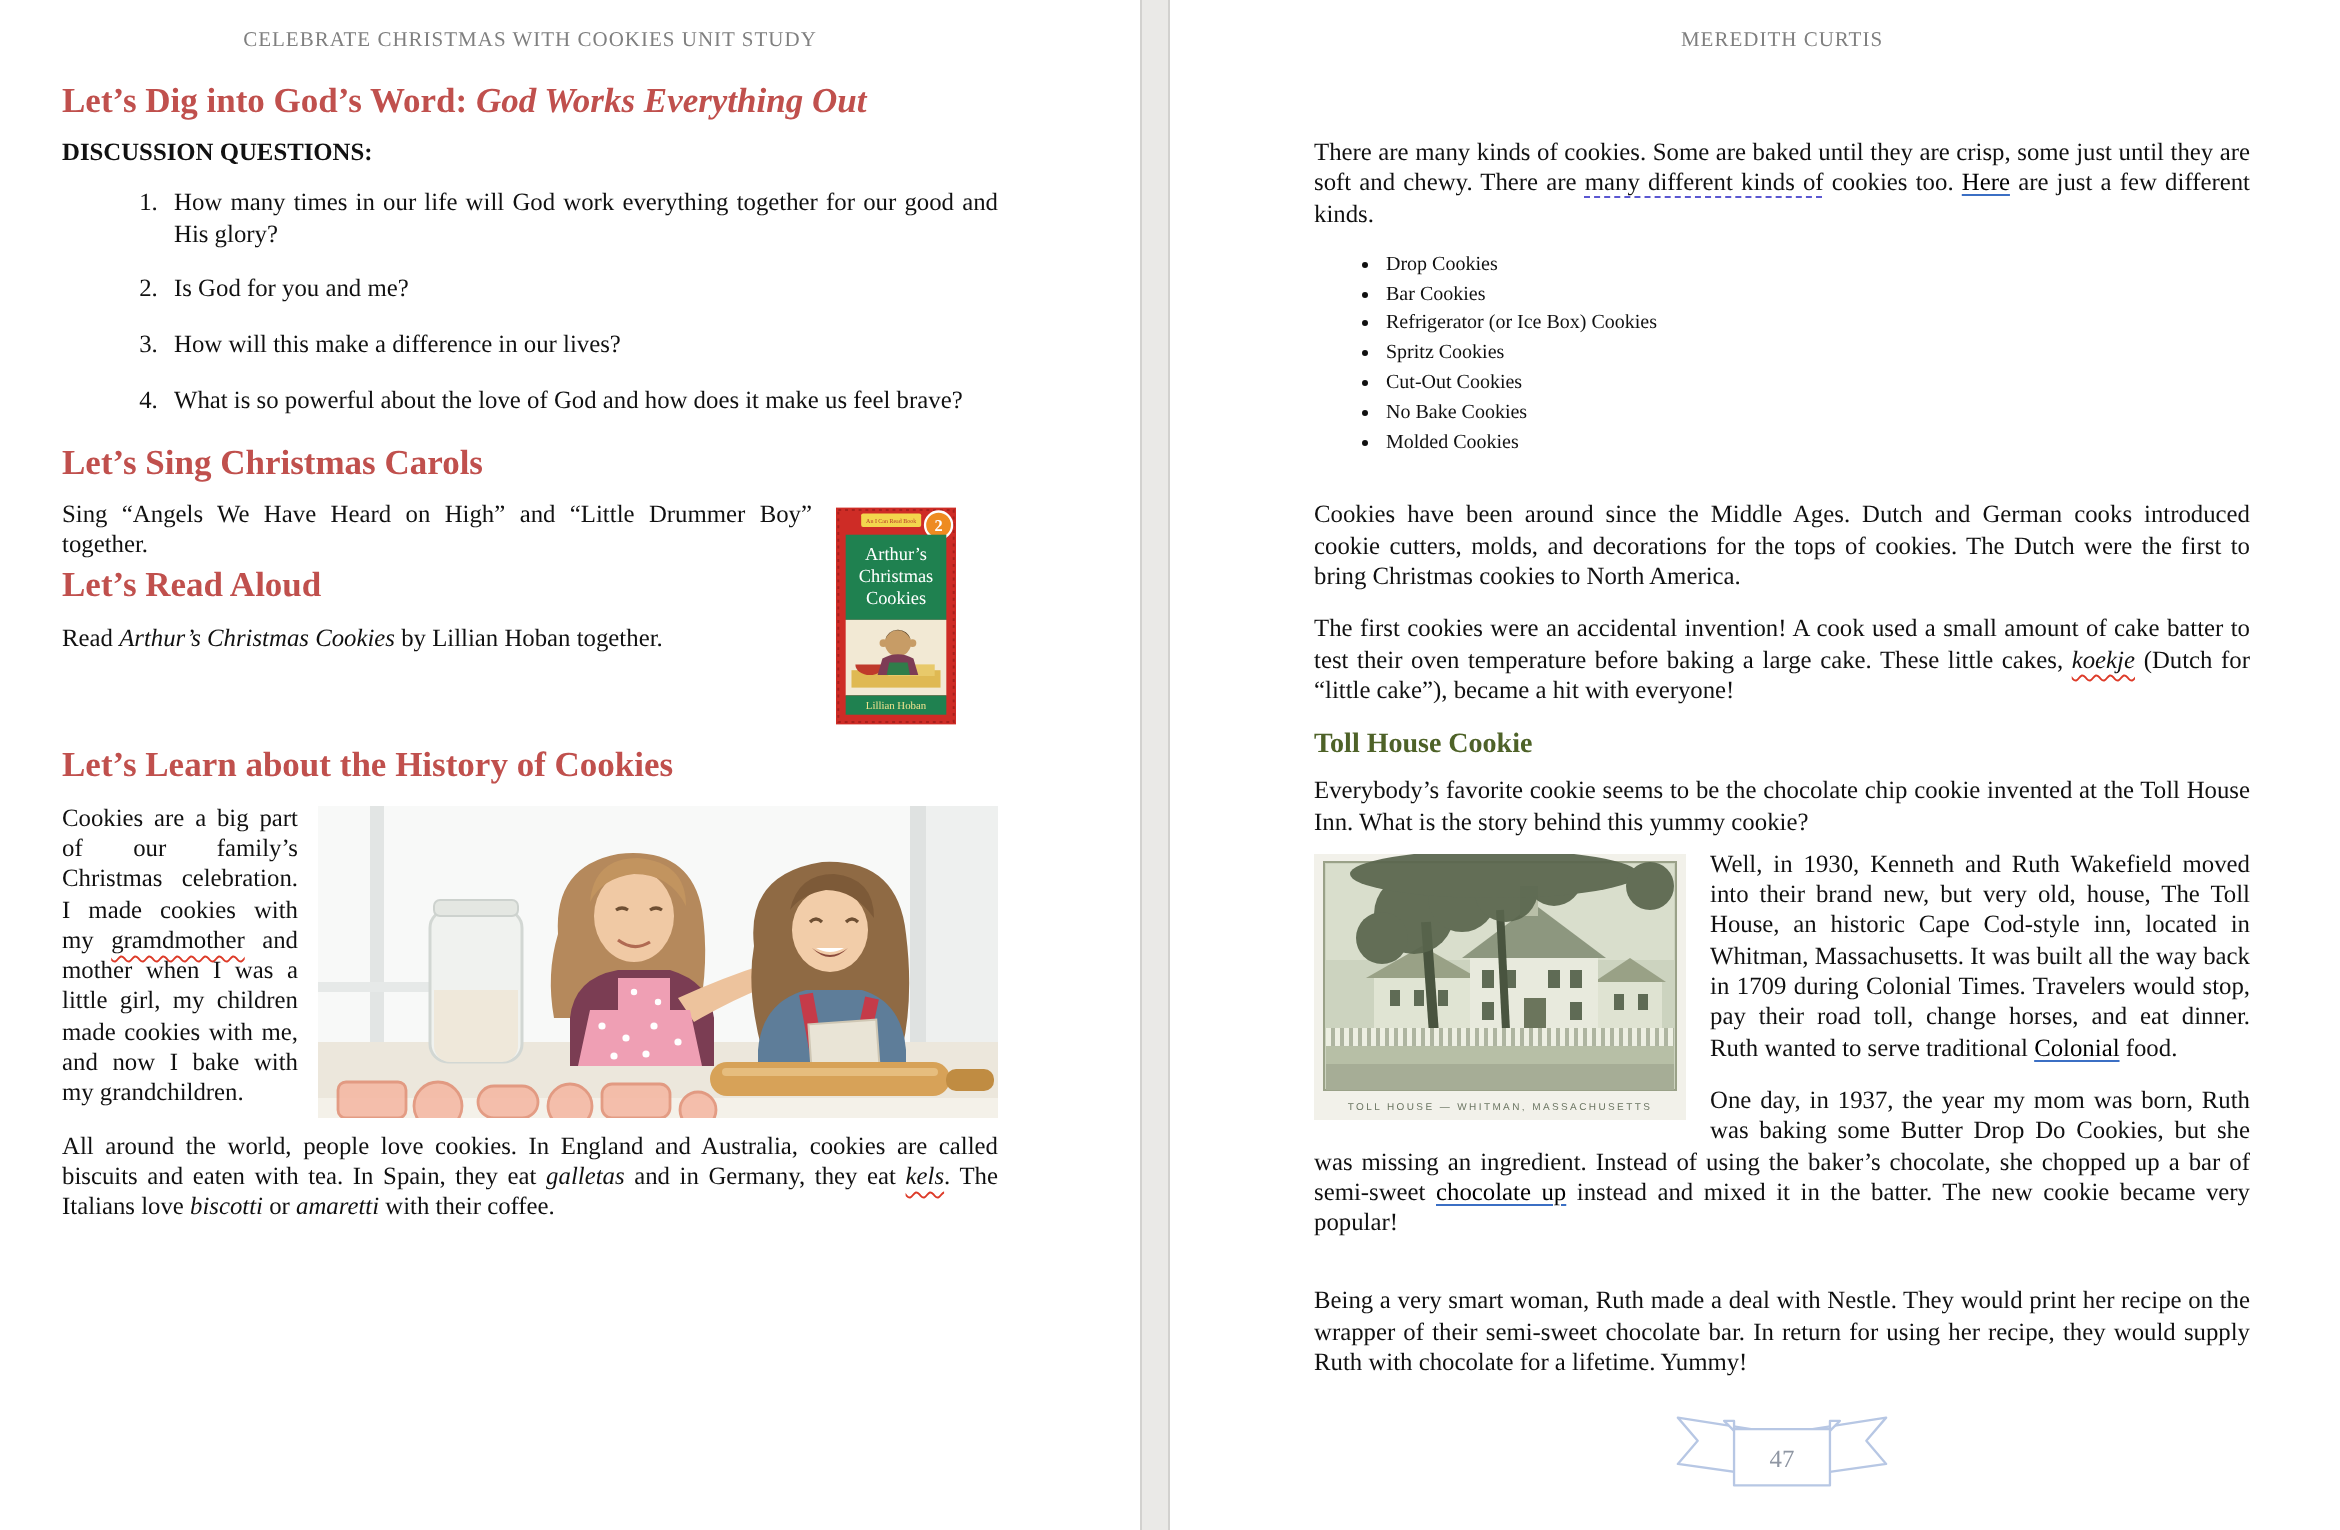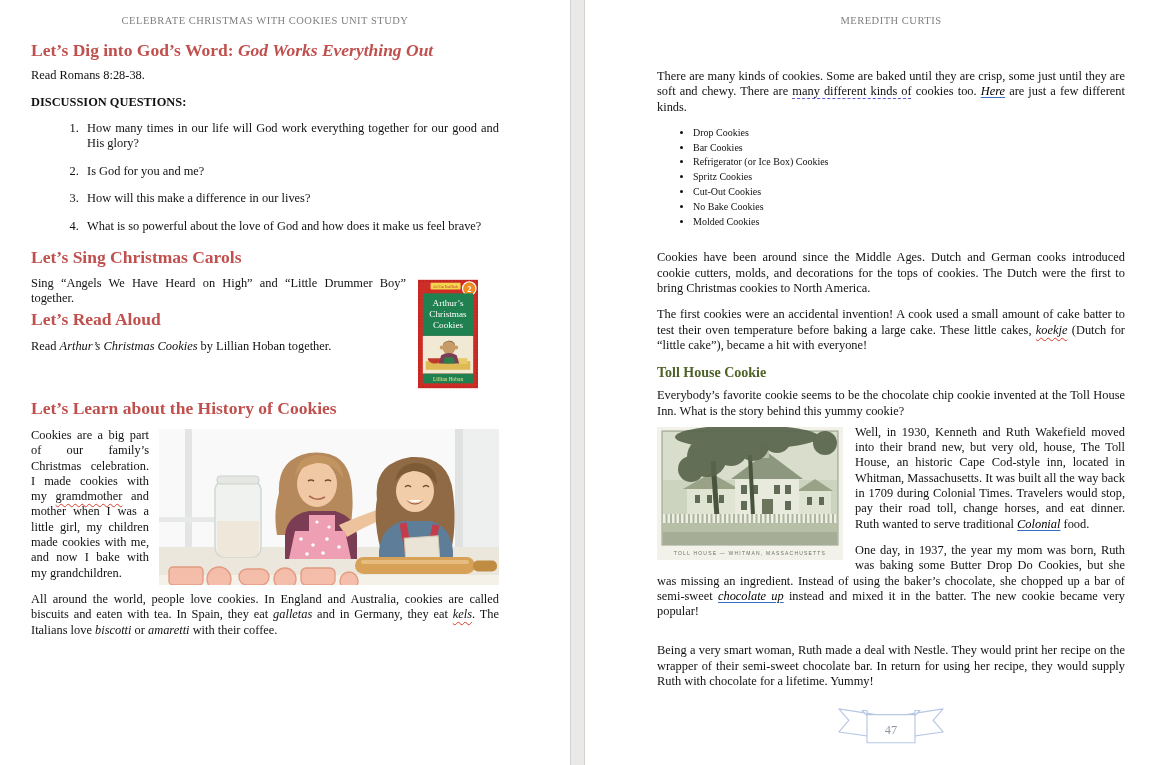--- a/index.html
+++ b/index.html
@@ -39,21 +39,21 @@
   ol.questions li{margin-bottom:12.5px;padding-left:5px;font-size:12.4px;line-height:15.3px;text-align:justify;}
   ul.types{margin:0 0 21px;padding-left:36px;list-style:disc;}
   ul.types li{font-size:10px;line-height:14.8px;}
 
   .it{font-style:italic;}
   .sp-wavy{text-decoration-line:underline;text-decoration-style:wavy;text-decoration-color:#dd3a28;
     text-decoration-thickness:.9px;text-underline-offset:2.5px;}
   .gram{text-decoration-line:underline;text-decoration-style:dashed;text-decoration-color:#5a57d1;
     text-decoration-thickness:1.2px;text-underline-offset:2.5px;}
   .lnk{color:#000;text-decoration-line:underline;text-decoration-style:solid;text-decoration-color:#3b6fc4;
-    text-decoration-thickness:1.1px;text-underline-offset:2px;cursor:pointer;font-style:italic;}
+    text-decoration-thickness:1.1px;text-underline-offset:2px;cursor:pointer;}
 
   .bookcover{float:right;width:60px;height:110px;margin:3px 21px 6px 12px;}
   .girls-photo{float:right;width:340px;height:156px;margin:1px 0 6px 10px;}
   .toll-photo{float:left;width:186px;height:133px;margin:2px 12px 4px 0;}
   .bookcover svg,.girls-photo svg,.toll-photo svg{display:block;width:100%;height:100%;}
 
   .page-banner{position:absolute;bottom:7px;width:124px;height:46px;}
   .banner-l{left:203px;}
   .banner-r{left:244px;}
   .page-banner svg{display:block;width:100%;height:100%;}
@@ -63,21 +63,20 @@
 
 <div class="spread">
 
   <div class="page page-left">
     <div class="content-l">
       <div class="running-head">CELEBRATE CHRISTMAS WITH COOKIES UNIT STUDY</div>
 
 
       <h2 class="red"><span>Let’s Dig into God’s Word: </span><span class="it">God Works Everything Out</span></h2>
 
-      <p class="romans">Read Romans 8:28-38.</p>
 
       <p class="disc">DISCUSSION QUESTIONS:</p>
 
       <ol class="questions">
         <li>How many times in our life will God work everything together for our good and His glory?</li>
         <li>Is God for you and me?</li>
         <li>How will this make a difference in our lives?</li>
         <li>What is so powerful about the love of God and how does it make us feel brave?</li>
       </ol>
 

